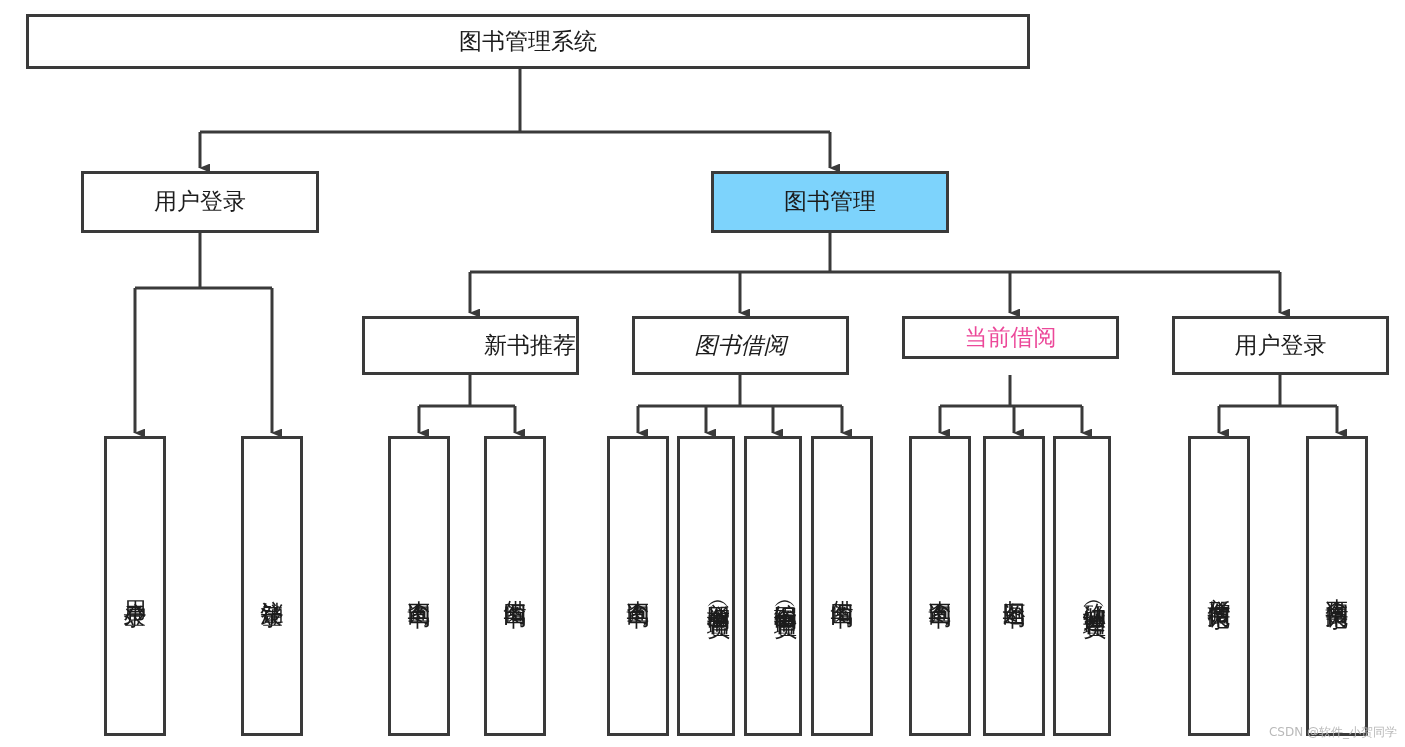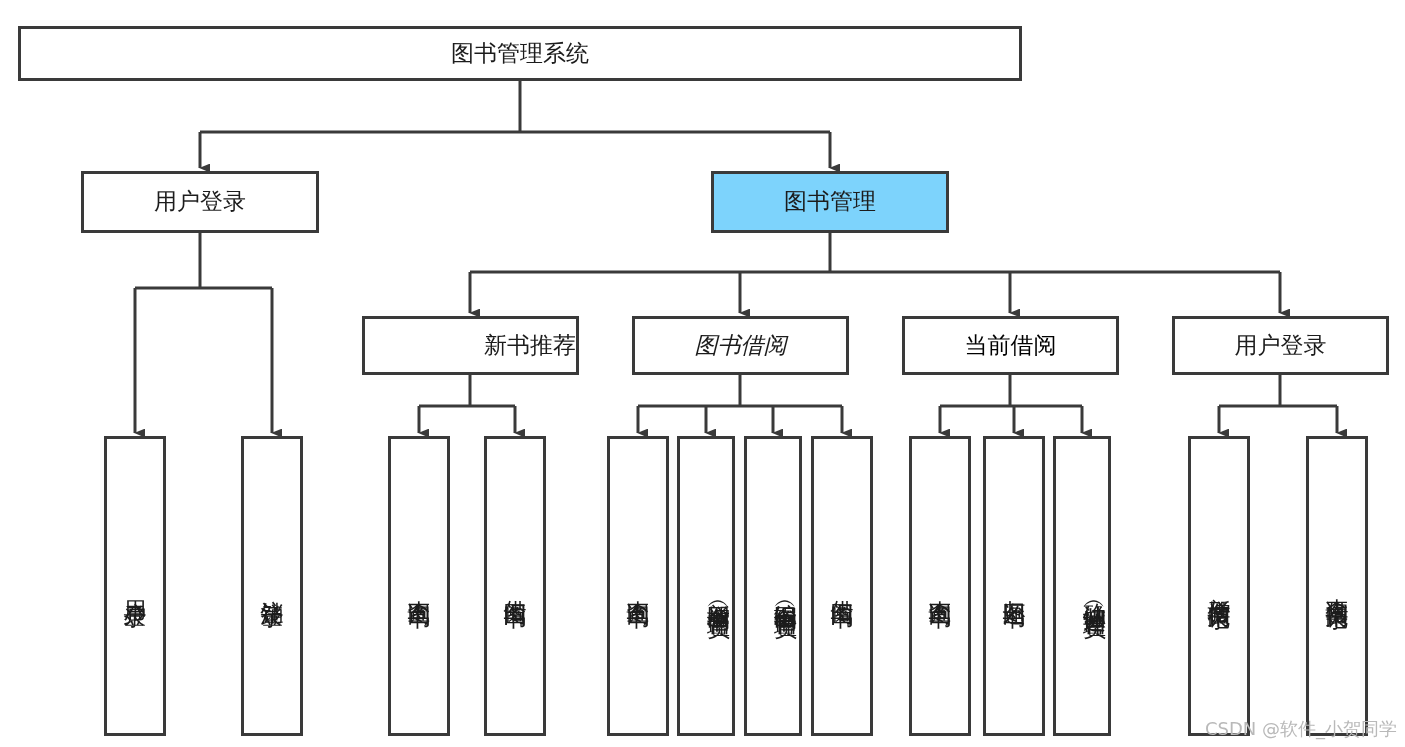--- a/index.html
+++ b/index.html
@@ -60,21 +60,21 @@
   }
   .vlabel {
     writing-mode: vertical-rl;
     text-orientation: upright;
     display: block;
   }
   #watermark {
     position: absolute;
     right: 8px;
     bottom: 6px;
-    font-size: 18px;
+    font-size: 12px;
     color: #b9b9b9;
     z-index: 5;
     white-space: nowrap;
     font-family: "DejaVu Sans", "Liberation Sans", sans-serif;
   }
 </style>
 </head>
 <body>
 
 <div id="canvas">
@@ -123,38 +123,38 @@
       <path d="M1014,406 L1014,433" marker-end="url(#arrowhead)"></path>
       <path d="M1082,406 L1082,433" marker-end="url(#arrowhead)"></path>
 
       <path d="M1280,375 L1280,406"></path>
       <path d="M1219,406 L1337,406"></path>
       <path d="M1219,406 L1219,433" marker-end="url(#arrowhead)"></path>
       <path d="M1337,406 L1337,433" marker-end="url(#arrowhead)"></path>
     </g>
   </svg>
 
-  <div class="node node-root" style="left: 18px; top: 14px; width: 1004px; height: 55px; border-color: rgb(58, 58, 58); background: rgb(255, 255, 255); color: rgb(28, 28, 28); margin-top: 12px;">
+  <div class="node node-root" style="left: 26px; top: 14px; width: 1004px; height: 55px; border-color: rgb(58, 58, 58); background: rgb(255, 255, 255); color: rgb(28, 28, 28);">
     <span>图书管理系统</span>
   </div>
 
   <div class="node node-h" style="left: 81px; top: 171px; width: 238px; height: 62px; border-color: rgb(58, 58, 58); background: rgb(255, 255, 255); color: rgb(28, 28, 28);">
     <span>用户登录</span>
   </div>
   <div class="node node-h" style="left: 711px; top: 171px; width: 238px; height: 62px; border-color: rgb(58, 58, 58); background: #7dd3fc; color: rgb(28, 28, 28);">
     <span>图书管理</span>
   </div>
 
   <div class="node node-h" style="left: 362px; top: 316px; width: 217px; height: 59px; border-color: rgb(58, 58, 58); background: rgb(255, 255, 255); color: rgb(28, 28, 28); justify-content: flex-end;">
     <span>新书推荐</span>
   </div>
   <div class="node node-h" style="left: 632px; top: 316px; width: 217px; height: 59px; border-color: rgb(58, 58, 58); background: rgb(255, 255, 255); color: rgb(28, 28, 28); font-style: italic;">
     <span>图书借阅</span>
   </div>
-  <div class="node node-h" style="left: 902px; top: 316px; width: 217px; height: 59px; border-color: rgb(58, 58, 58); background: rgb(255, 255, 255); color: #000000;">
+  <div class="node node-h" style="left: 902px; top: 316px; width: 217px; height: 43px; border-color: rgb(58, 58, 58); background: rgb(255, 255, 255); color: #ec4899;">
     <span>当前借阅</span>
   </div>
   <div class="node node-h" style="left: 1172px; top: 316px; width: 217px; height: 59px; border-color: rgb(58, 58, 58); background: rgb(255, 255, 255); color: rgb(28, 28, 28);">
     <span>用户登录</span>
   </div>
 
   <div class="node node-v center-v" style="left: 104px; top: 436px; width: 62px; height: 300px; border-color: rgb(58, 58, 58); background: rgb(255, 255, 255); color: rgb(28, 28, 28);">
     <span class="vlabel">用户登录</span>
   </div>
   <div class="node node-v center-v" style="left: 241px; top: 436px; width: 62px; height: 300px; border-color: rgb(58, 58, 58); background: rgb(255, 255, 255); color: rgb(28, 28, 28);">

